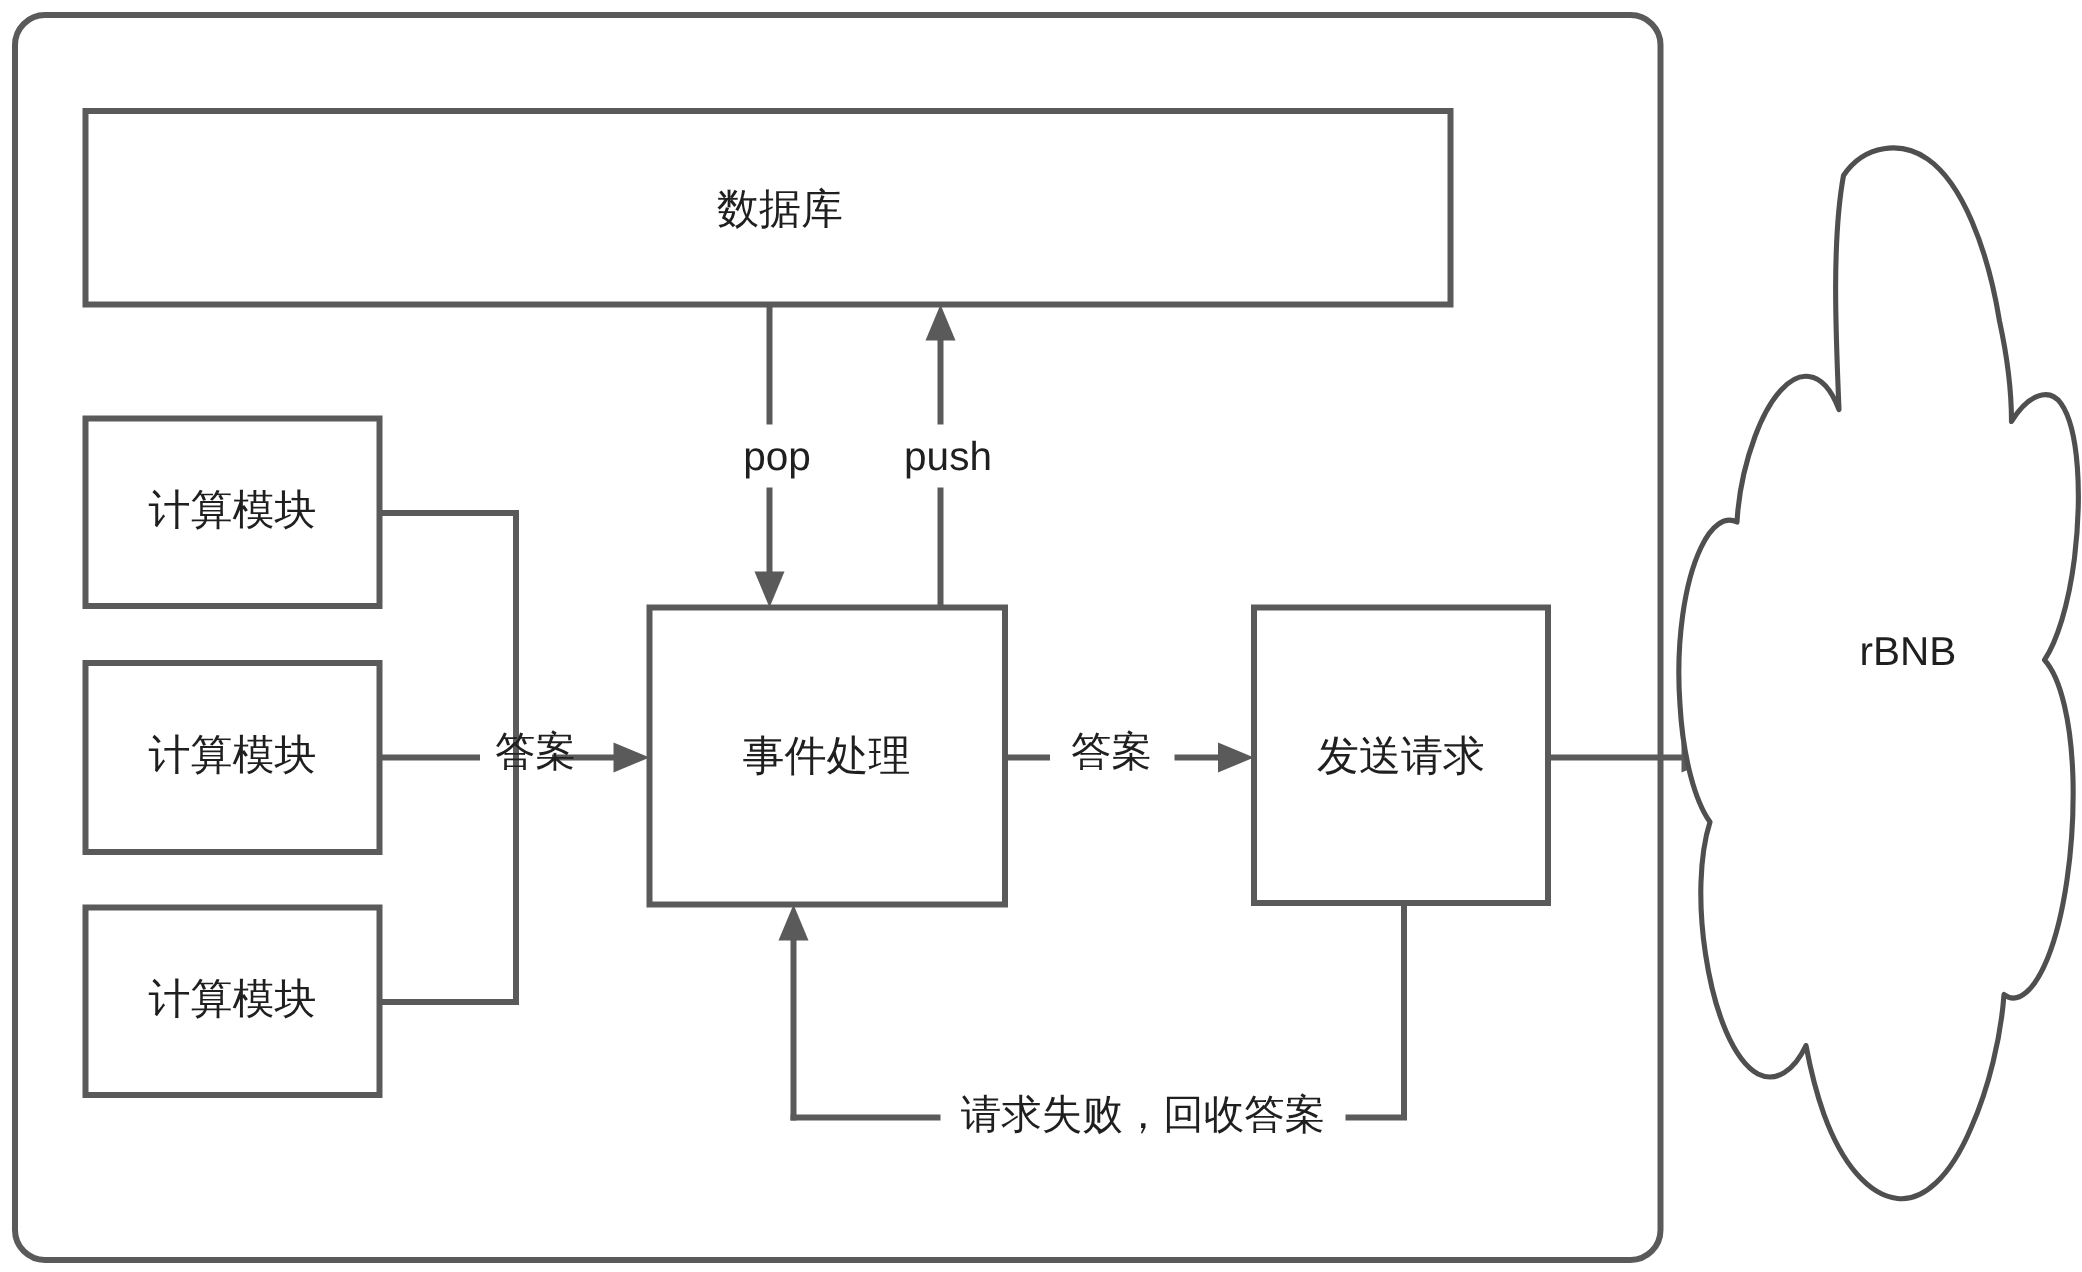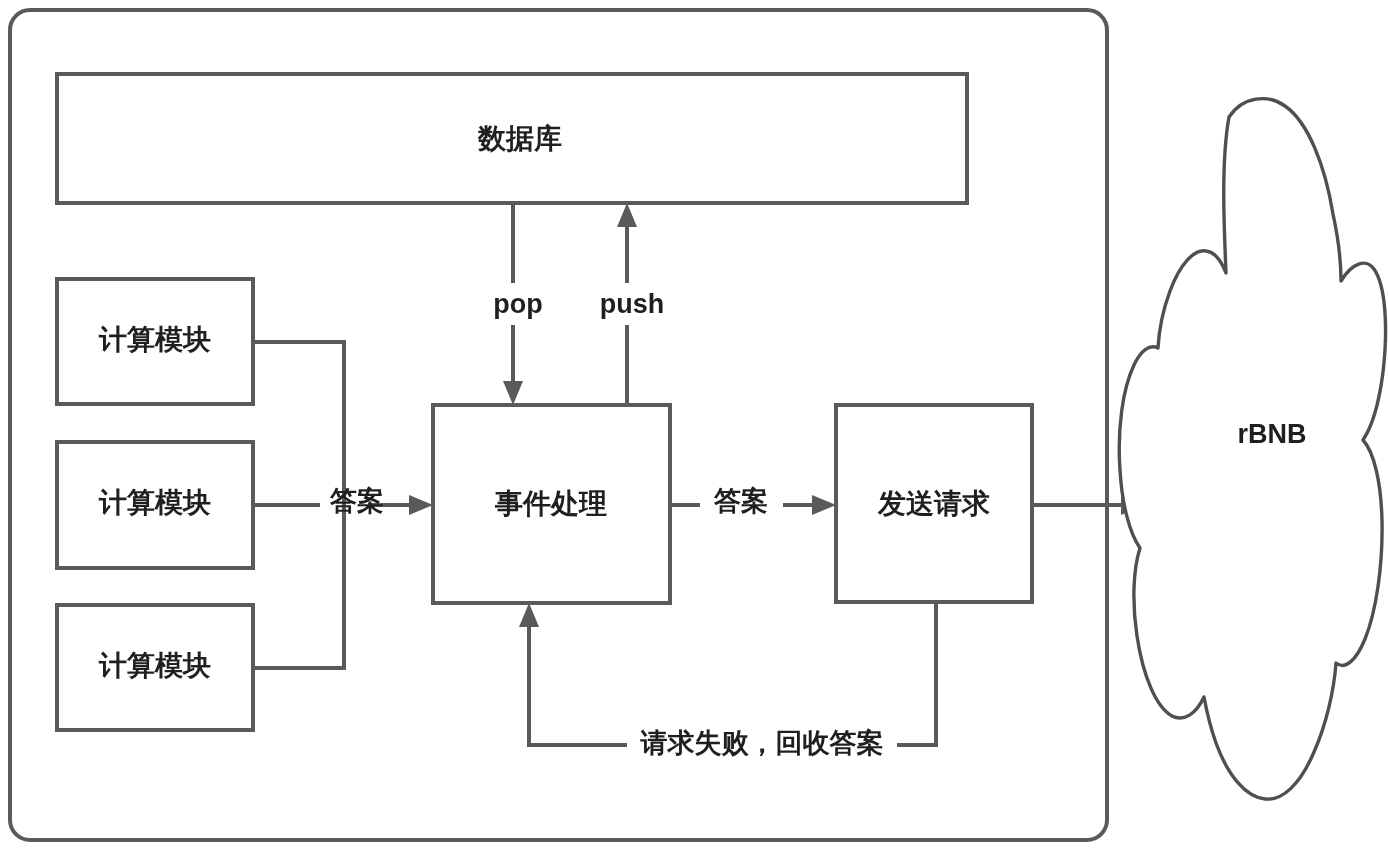--- a/index.html
+++ b/index.html
@@ -10,21 +10,20 @@
   body {
     width: 1388px;
     height: 848px;
     font-family: "Liberation Sans", "DejaVu Sans", sans-serif;
     overflow: hidden;
   }
   #diagram-root {
     position: relative;
     width: 1140px;
     height: 848px;
-    font-weight: bold;
   }
   svg#diagram-svg {
     position: absolute;
     top: 0;
     left: 0;
     width: 1388px;
     height: 848px;
     display: block;
   }
   .node-rect {

